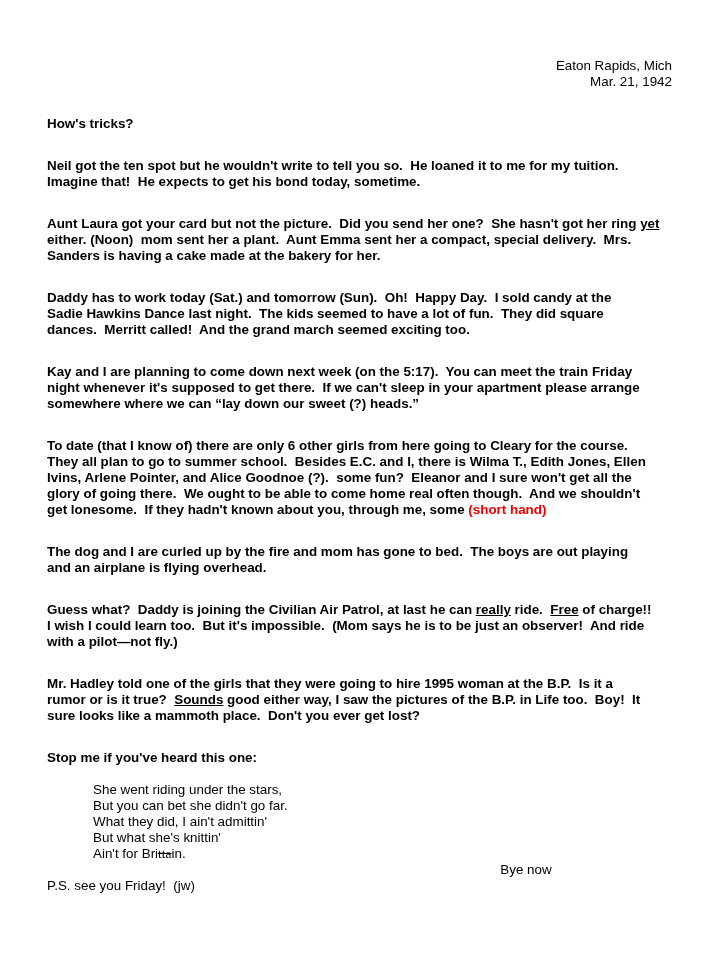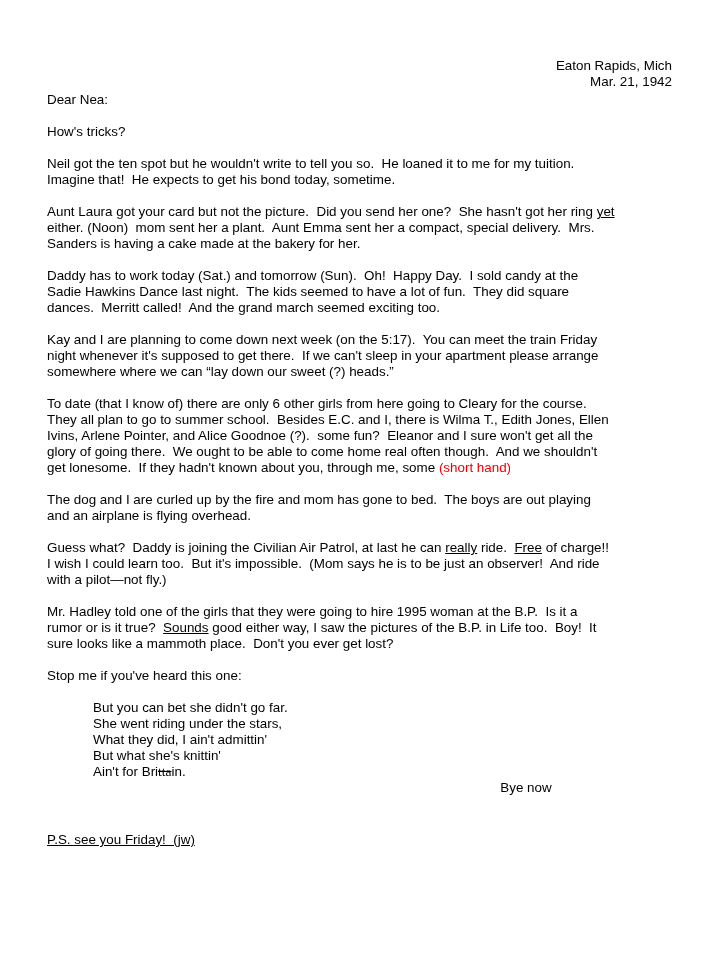--- a/index.html
+++ b/index.html
@@ -6,42 +6,41 @@
   body {
     width:720px; height:960px; overflow:hidden;
     font-family:"Liberation Sans","DejaVu Sans",sans-serif;
     font-size:13.4px; line-height:16px; color:#000;
   }
   .page { position:relative; width:720px; height:804px; background:#fff; }
   .content { position:absolute; left:47px; top:58px; width:673px; }
   .dateblock { width:625px; text-align:right; }
   .dateblock div { white-space:pre; }
   .salutation { margin-top:2px; white-space:pre-wrap; }
-  .para { margin-top:16px; white-space:pre-wrap; }
+  .para { margin-top:26px; white-space:pre-wrap;font-weight:bold; }
   .poem { margin-top:16px; margin-left:46px; }
   .poem-line { white-space:pre-wrap; }
   .closing { margin-left:285px; margin-top:0; }
   .closing div { white-space:pre;text-align:center; }
-  .ps { margin-top:36px; white-space:pre-wrap;text-decoration:underline; }
+  .ps { white-space:pre-wrap; }
   .seg-u { text-decoration:underline; }
   .seg-strike { text-decoration:line-through;font-family:Liberation Serif, serif; }
   .seg-red { color:var(--red,#ee0000); }
 </style>
 </head>
 <body>
 
 <div class="page">
   <div class="content">
 
     <div class="dateblock">
       <div>Eaton Rapids, Mich</div>
       <div>Mar. 21, 1942</div>
     </div>
 
-    <div class="salutation">Dear Nea:</div>
 
     <div id="letter-body">
         <div class="para"><span>How's tricks?</span></div>
         <div class="para"><span>Neil got the ten spot but he wouldn't write to tell you so.  He loaned it to me for my tuition.
 Imagine that!  He expects to get his bond today, sometime.</span></div>
         <div class="para"><span>Aunt Laura got your card but not the picture.  Did you send her one?  She hasn't got her ring </span><span class="seg-u">yet</span><span>
 either. (Noon)  mom sent her a plant.  Aunt Emma sent her a compact, special delivery.  Mrs.
 Sanders is having a cake made at the bakery for her.</span></div>
         <div class="para"><span>Daddy has to work today (Sat.) and tomorrow (Sun).  Oh!  Happy Day.  I sold candy at the
 Sadie Hawkins Dance last night.  The kids seemed to have a lot of fun.  They did square
@@ -59,22 +58,22 @@
         <div class="para"><span>Guess what?  Daddy is joining the Civilian Air Patrol, at last he can </span><span class="seg-u">really</span><span> ride.  </span><span class="seg-u">Free</span><span> of charge!!
 I wish I could learn too.  But it's impossible.  (Mom says he is to be just an observer!  And ride
 with a pilot—not fly.)</span></div>
         <div class="para"><span>Mr. Hadley told one of the girls that they were going to hire 1995 woman at the B.P.  Is it a
 rumor or is it true?  </span><span class="seg-u">Sounds</span><span> good either way, I saw the pictures of the B.P. in Life too.  Boy!  It
 sure looks like a mammoth place.  Don't you ever get lost?</span></div>
         <div class="para"><span>Stop me if you've heard this one:</span></div>
       </div>
 
     <div id="poem" class="poem">
+        <div class="poem-line"><span>She went riding under the stars,</span></div>
         <div class="poem-line"><span>But you can bet she didn't go far.</span></div>
-        <div class="poem-line"><span>She went riding under the stars,</span></div>
         <div class="poem-line"><span>What they did, I ain't admittin'</span></div>
         <div class="poem-line"><span>But what she's knittin'</span></div>
         <div class="poem-line"><span>Ain't for Bri</span><span class="seg-strike">tta</span><span>in.</span></div>
       </div>
 
     <div class="closing">
       <div>Bye now</div>
     </div>
 
     <div class="ps">P.S. see you Friday!  (jw)</div>

